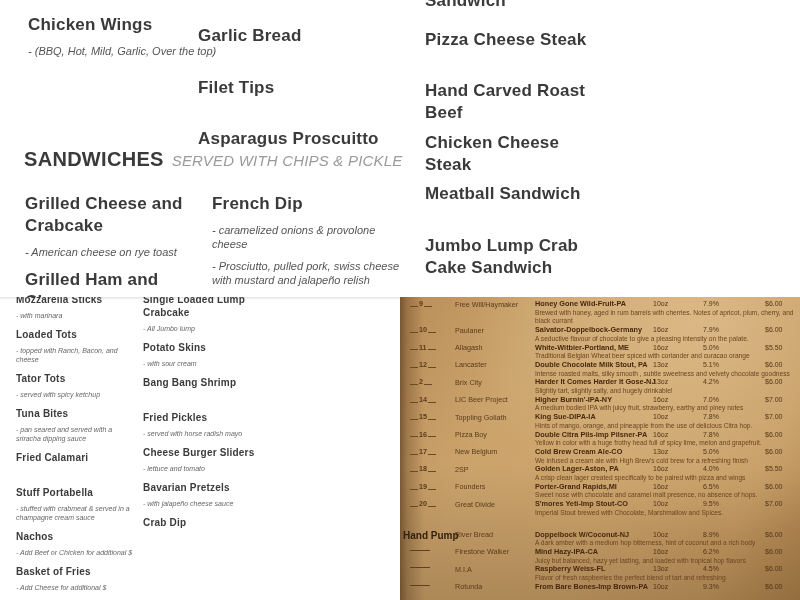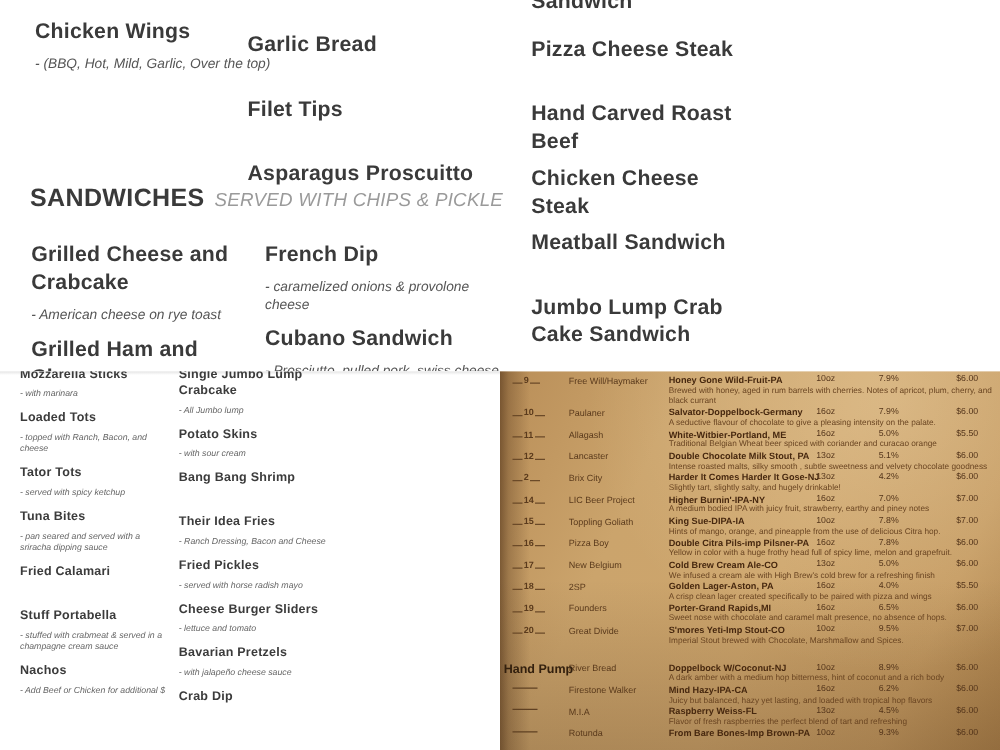--- a/index.html
+++ b/index.html
@@ -128,21 +128,20 @@
     <p class="s-desc"></p>
   </div>
 </div>
     <div class="sand-col sand-col2">
   <div class="s-item">
     <h3 class="s-title">French Dip</h3>
     <p class="s-desc">- caramelized onions &amp; provolone cheese</p>
   </div>
 
   <div class="s-item">
-    <h3 class="s-title">Cubano Sandwich</h3>
     <p class="s-desc">- Prosciutto, pulled pork, swiss cheese with mustard and jalapeño relish</p>
   </div>
 </div>
   </section>
 
   <section class="bottom-sec">
     <div class="app-col app-col1">
   <div class="m-item">
     <h3 class="m-title">Mozzarella Sticks</h3>
     <p class="m-desc">- with marinara</p>
@@ -171,43 +170,43 @@
   <div class="m-item">
     <h3 class="m-title">Stuff Portabella</h3>
     <p class="m-desc">- stuffed with crabmeat &amp; served in a champagne cream sauce</p>
   </div>
 
   <div class="m-item">
     <h3 class="m-title">Nachos</h3>
     <p class="m-desc">- Add Beef or Chicken for additional $</p>
   </div>
 
+  <div class="m-item">
+    <h3 class="m-title">Basket of Fries</h3>
+    <p class="m-desc">- Add Cheese for additional $</p>
+  </div>
 
 </div>
     <div class="app-col app-col2">
 
   <div class="m-item">
-    <h3 class="m-title">Single Jumbo Lump Crabcake</h3>
+    <h3 class="m-title">Single Loaded Lump Crabcake</h3>
     <p class="m-desc">- All Jumbo lump</p>
   </div>
 
   <div class="m-item">
     <h3 class="m-title">Potato Skins</h3>
     <p class="m-desc">- with sour cream</p>
   </div>
 
   <div class="m-item">
     <h3 class="m-title">Bang Bang Shrimp</h3>
     <p class="m-desc"></p>
   </div>
 
-  <div class="m-item">
-    <h3 class="m-title">Their Idea Fries</h3>
-    <p class="m-desc">- Ranch Dressing, Bacon and Cheese</p>
-  </div>
 
   <div class="m-item">
     <h3 class="m-title">Fried Pickles</h3>
     <p class="m-desc">- served with horse radish mayo</p>
   </div>
 
   <div class="m-item">
     <h3 class="m-title">Cheese Burger Sliders</h3>
     <p class="m-desc">- lettuce and tomato</p>
   </div>

